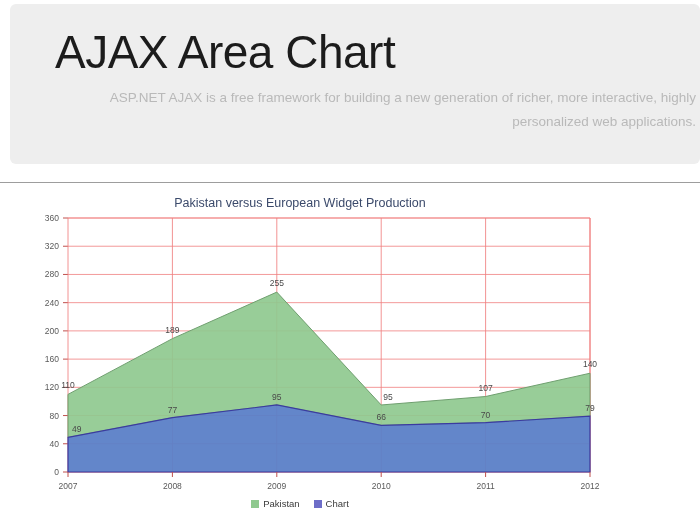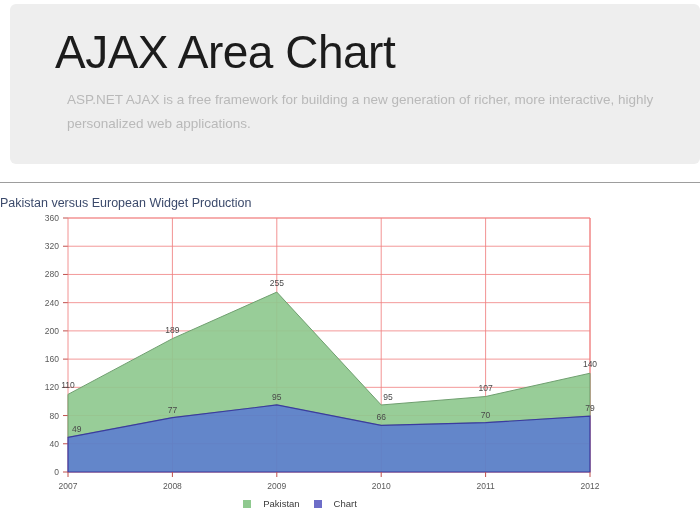--- a/index.html
+++ b/index.html
@@ -40,22 +40,23 @@
     line-height: 1.05;
     letter-spacing: -0.5px;
     margin: 0 0 10px 0;
     white-space: nowrap;
   }
   .jumbo-sub {
     font-size: 13.5px;
     color: #b9b9b9;
     line-height: 1.75;
     max-width: 720px;
-    margin: 12px;
+    margin: 4px;
     white-space: normal;
+    text-align: right;
   }
 
   
   .divider {
     position: absolute;
     left: 0px;
     top: 182px;
     width: 700px;
     height: 1px;
     background: #9d9d9d;
@@ -67,21 +68,21 @@
     left: 0px;
     top: 186px;
     width: 700px;
     height: 345px;
   }
   .chart-title {
     position: absolute;
     left: 0;
     top: 10px;
     width: 600px;
-    text-align: left;
+    text-align: center;
     font-size: 12.5px;
     color: #3b4a6b;
   }
 
   .plot-svg {
     position: absolute;
     left: 0;
     top: 0;
   }
 
@@ -102,21 +103,21 @@
     left: 0px;
     top: 312px;
     width: 600px;
     display: flex;
     justify-content: center;
     align-items: center;
     gap: 14px;
     font-size: 9.5px;
     color: #3b3b3b;
   }
-  .legend-item { display: flex; align-items: center; gap: 12px; }
+  .legend-item { display: flex; align-items: center; gap: 4px; }
   .legend-swatch {
     width: 8px; height: 8px; display: inline-block;
   }
 </style>
 </head>
 <body>
 
 <div id="page">
 
   <div class="jumbotron">

